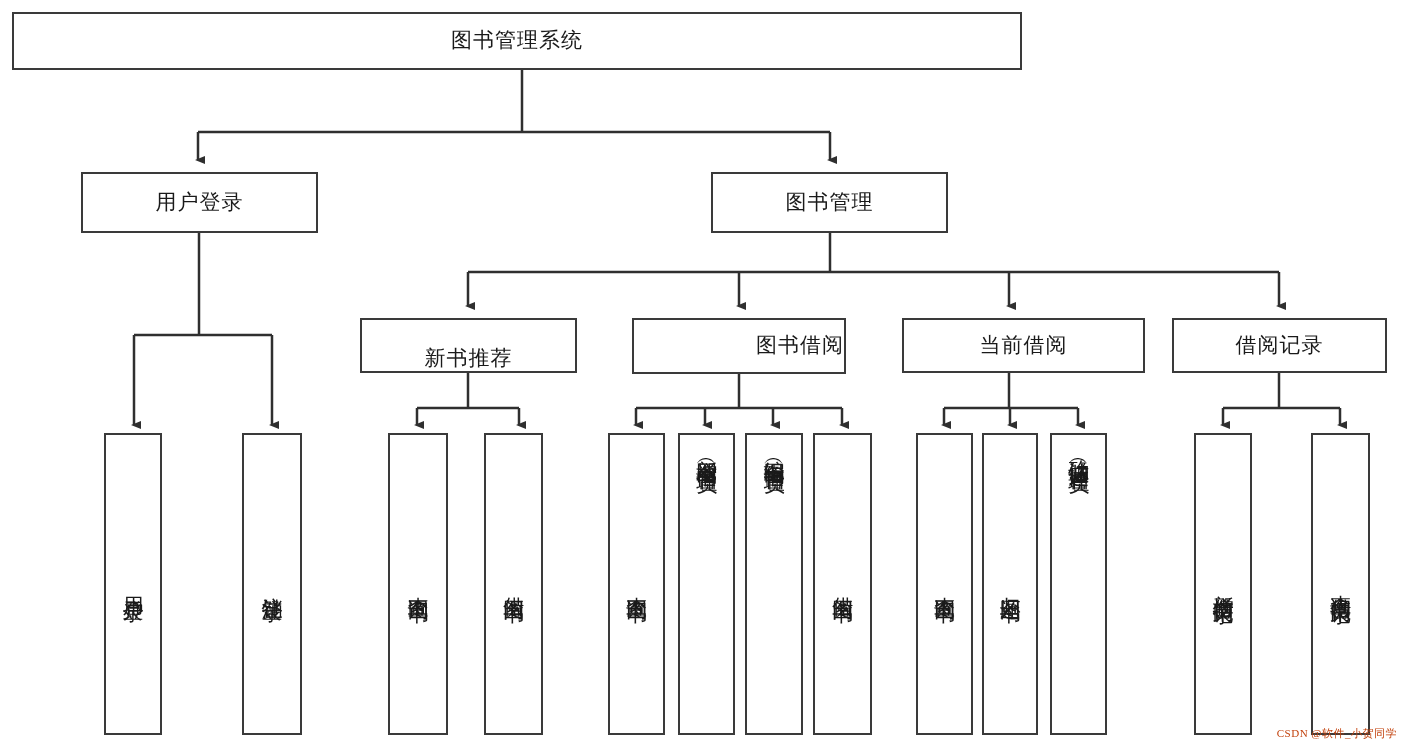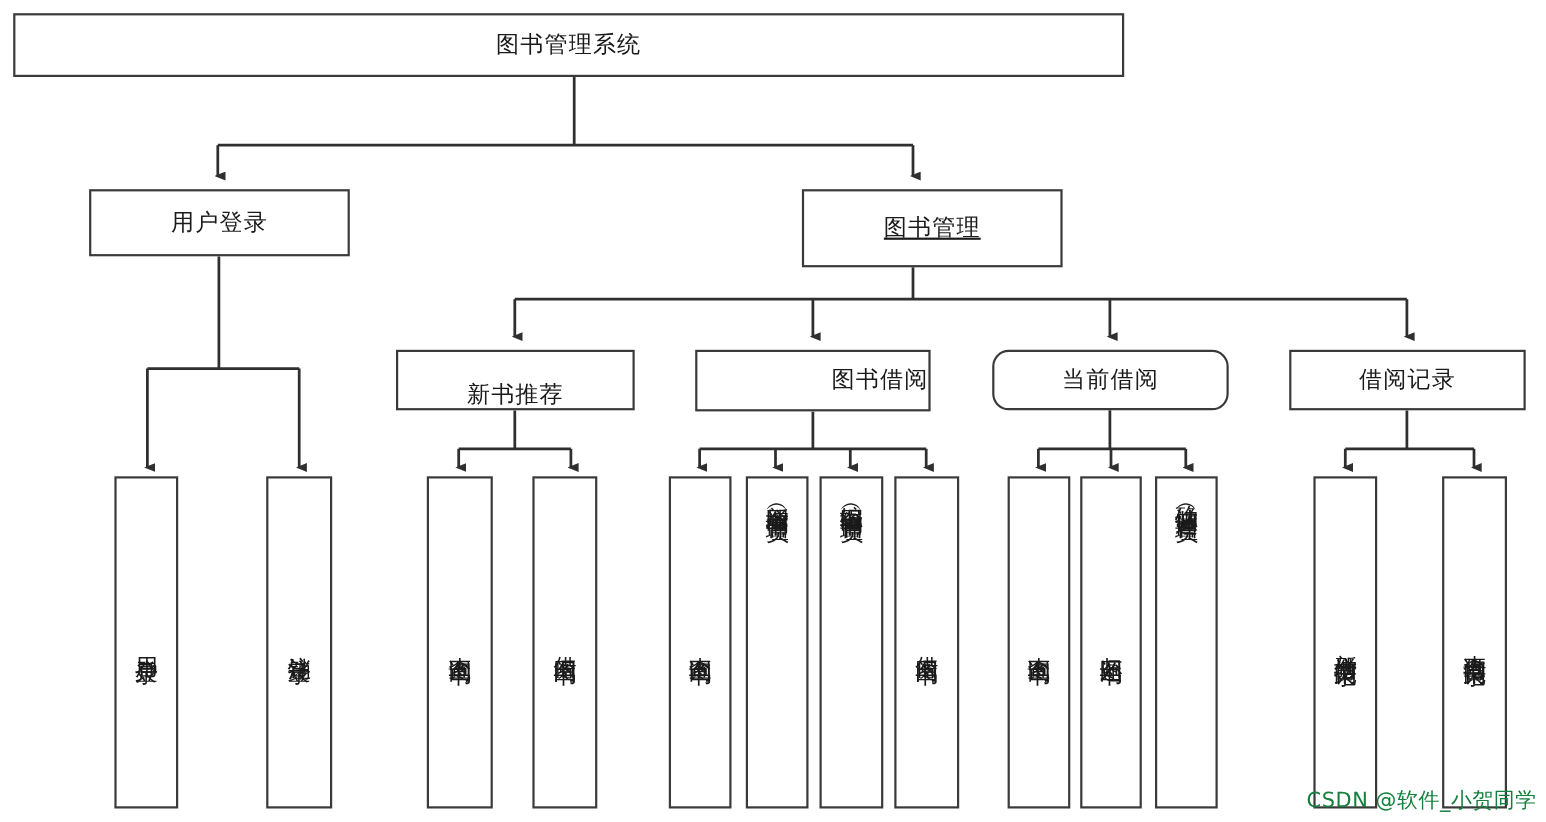--- a/index.html
+++ b/index.html
@@ -52,24 +52,25 @@
   }
   .node.vert span {
     writing-mode: vertical-rl;
     text-orientation: upright;
     white-space: normal;
   }
   .watermark {
     position: absolute;
     right: 8px;
     bottom: 6px;
-    font-size: 19px;
-    color: #15803d;
+    font-size: 11px;
+    color: #c2410c;
     letter-spacing: 0.5px;
     white-space: nowrap;
+    font-family: Liberation Serif, serif;
   }
 </style>
 </head>
 <body>
 
 <div id="canvas">
 
   <svg class="connectors" viewBox="0 0 1405 747">
     <defs>
       <marker id="arrow" markerWidth="10" markerHeight="10" refX="4" refY="7" orient="auto" markerUnits="userSpaceOnUse">
@@ -123,31 +124,31 @@
     </g>
   </svg>
 
   <div class="node horiz" style="left:12px; top:12px; width:1010px; height:58px;">
     <span>图书管理系统</span>
   </div>
 
   <div class="node horiz" style="left:81px; top:172px; width:237px; height:61px;">
     <span>用户登录</span>
   </div>
-  <div class="node horiz" style="left:729px; top:172px; width:237px; height:71px;text-decoration:underline;">
+  <div class="node horiz" style="left:711px; top:172px; width:237px; height:61px;">
     <span>图书管理</span>
   </div>
 
   <div class="node horiz" style="left:360px; top:318px; width:217px; height:55px;align-items:flex-end;">
     <span>新书推荐</span>
   </div>
   <div class="node horiz" style="left:632px; top:318px; width:214px; height:56px;justify-content:flex-end;">
     <span>图书借阅</span>
   </div>
-  <div class="node horiz" style="left:902px; top:318px; width:215px; height:55px;border-radius:15px;">
+  <div class="node horiz" style="left:902px; top:318px; width:243px; height:55px;">
     <span>当前借阅</span>
   </div>
   <div class="node horiz" style="left:1172px; top:318px; width:215px; height:55px;">
     <span>借阅记录</span>
   </div>
 
   <div class="node vert" style="left:104px; top:433px; width:58px; height:302px; justify-content:center;">
     <span>用户登录</span>
   </div>
   <div class="node vert" style="left:242px; top:433px; width:60px; height:302px; justify-content:center;">

